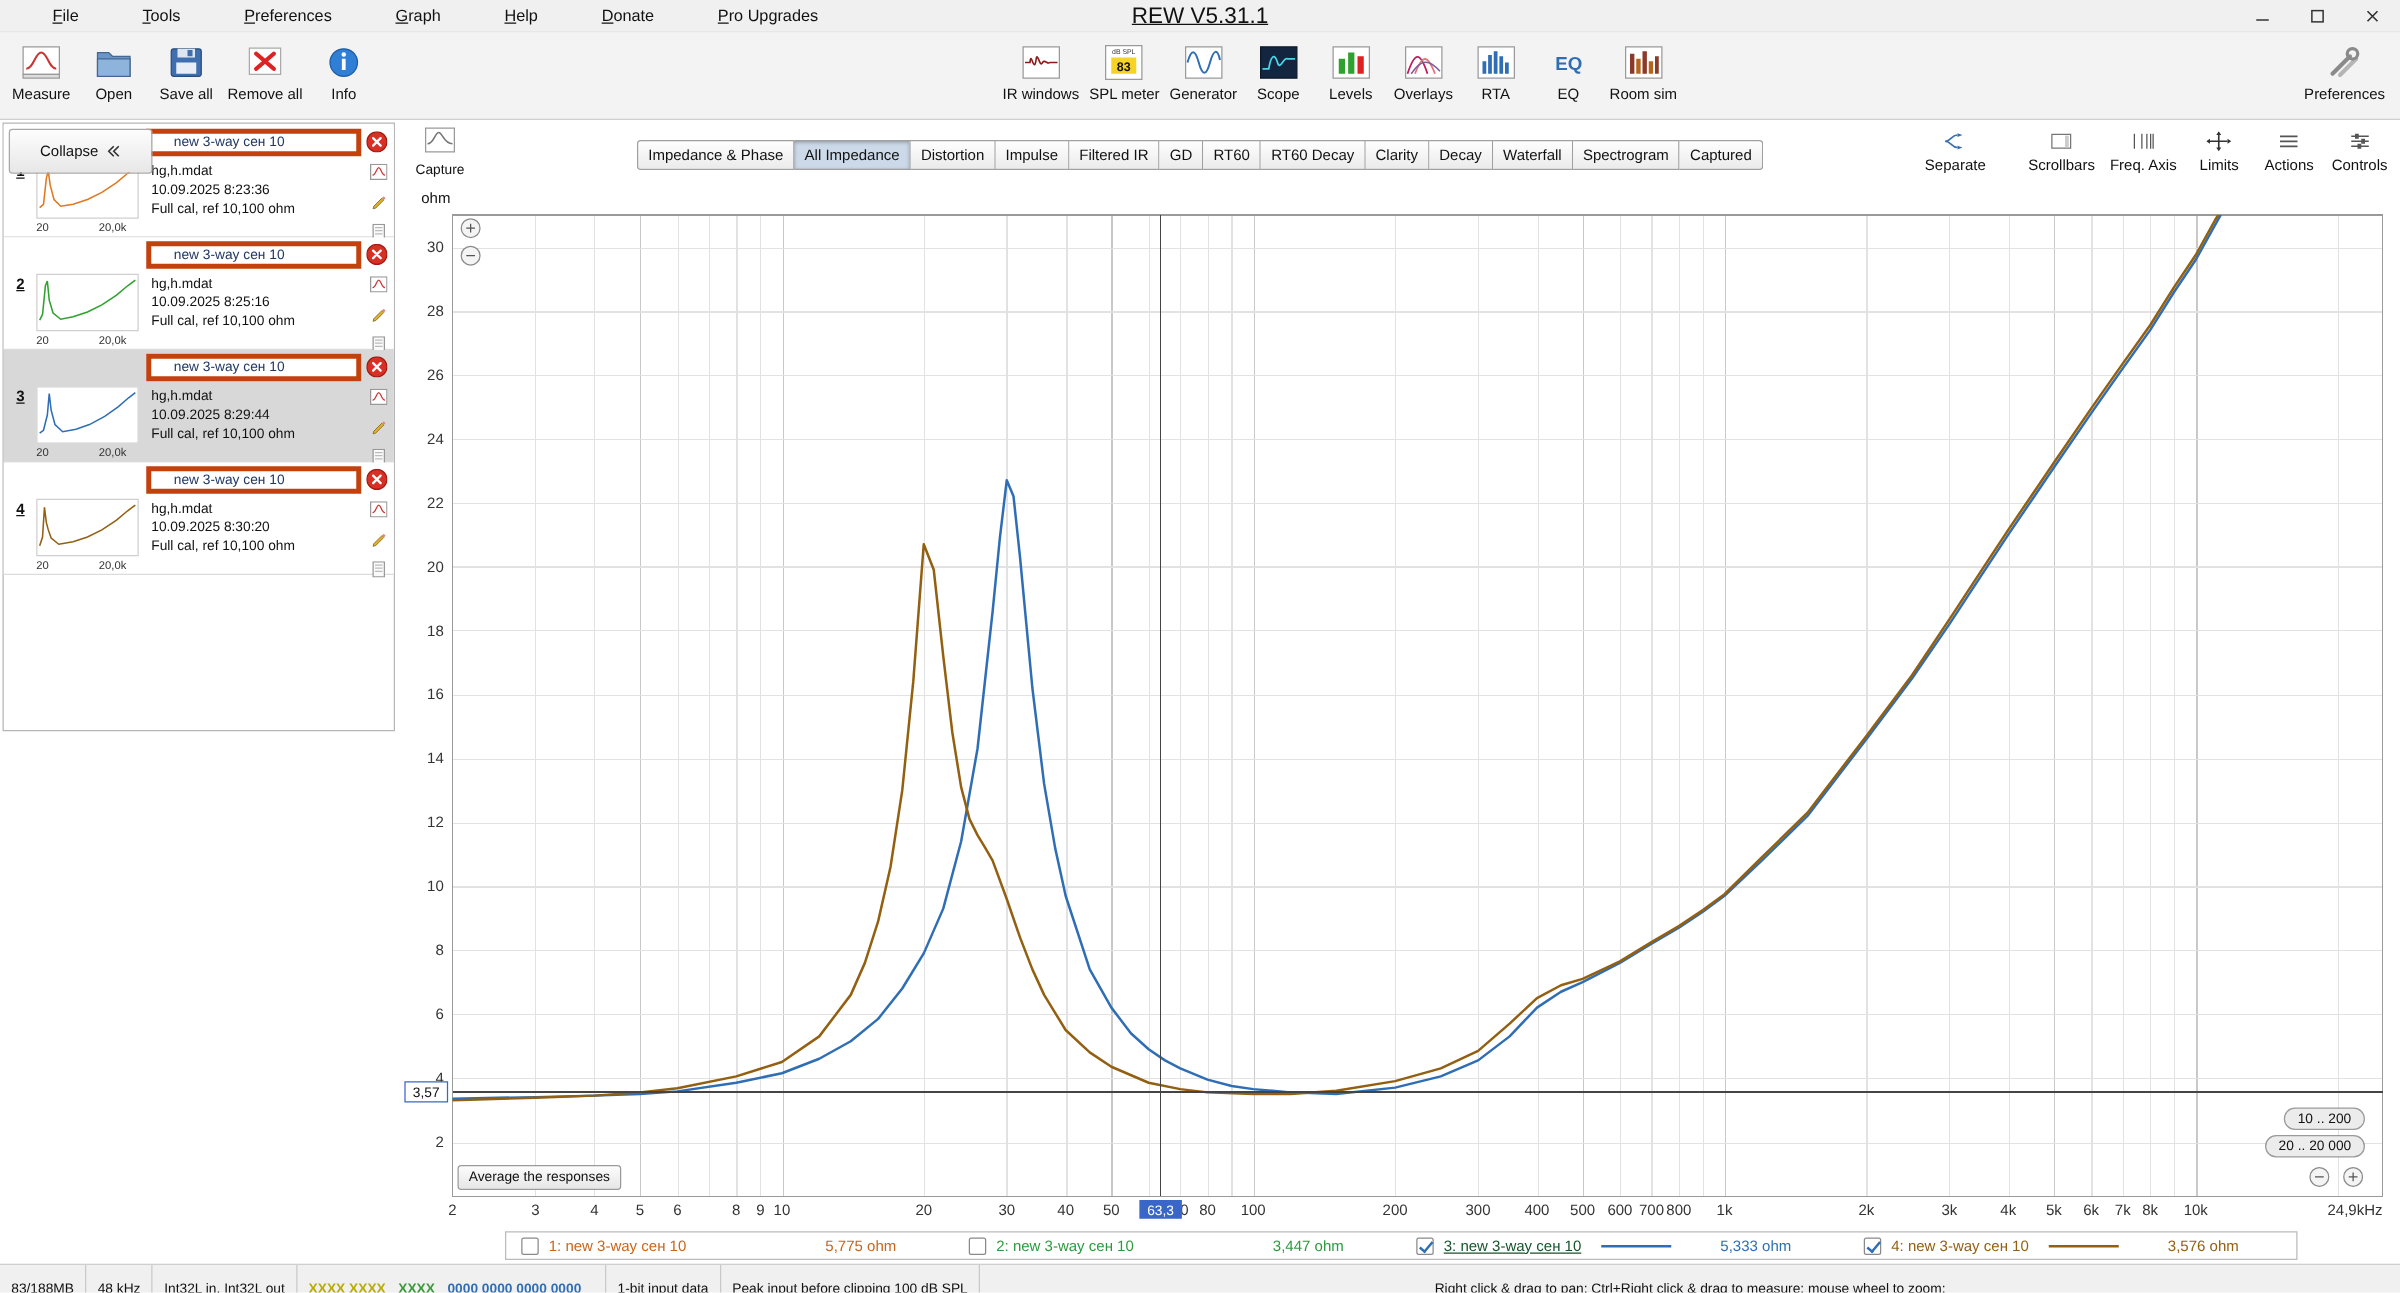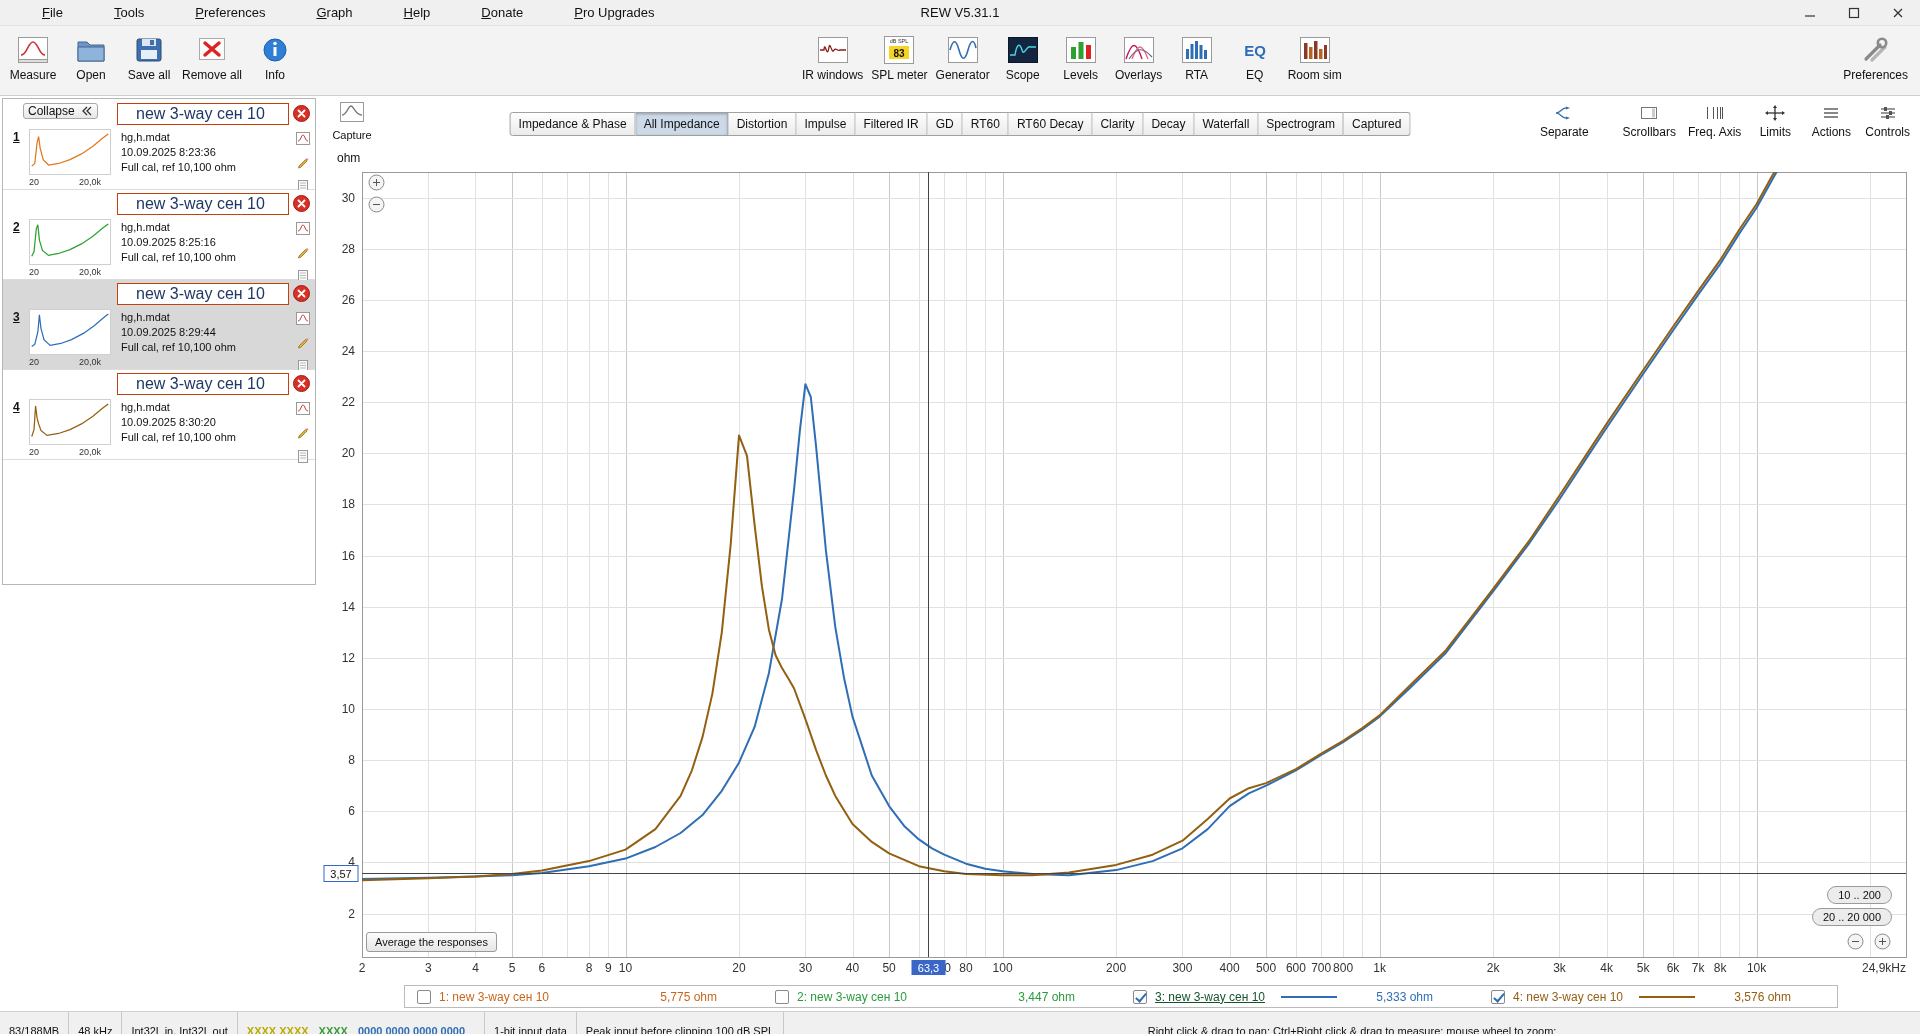--- a/index.html
+++ b/index.html
@@ -4,39 +4,39 @@
 <style>
   *{margin:0;padding:0;box-sizing:border-box;}
   html,body{width:1920px;height:1034px;}
   body{font-family:"Liberation Sans",sans-serif;background:#fff;overflow:hidden;color:#111;}
   #app{position:relative;width:1920px;height:1034px;background:#fff;}
 
   
   #menu-bar{position:absolute;top:0;left:0;right:0;height:26px;background:#f0f0f0;border-bottom:1px solid #e3e3e3;display:flex;align-items:center;}
   .menu-item{display:inline-block;padding:0 9px;font-size:13px;line-height:26px;cursor:default;margin-left:33px;}
   .menu-item::first-letter{text-decoration:underline;}
-  #window-title{position:absolute;left:50%;transform:translateX(-50%);font-size:13px;}
+  #window-title{position:absolute;left:50%;transform:translateX(-50%);font-size:18px;text-decoration:underline;}
   #win-controls{position:absolute;right:0;top:0;display:flex;height:26px;}
   .win-btn{width:44px;height:26px;display:flex;align-items:center;justify-content:center;}
 
   
   #toolbar{position:absolute;top:26px;left:0;right:0;height:70px;background:#f3f3f3;border-bottom:1px solid #cfcfcf;}
   .tool-group{position:absolute;top:0;display:flex;}
   .tool-btn{min-width:58px;display:flex;flex-direction:column;align-items:center;padding:8px 4px 0 4px;cursor:default;}
   .tool-icon{width:34px;height:32px;display:flex;align-items:center;justify-content:center;}
   .tool-label{font-size:12px;margin-top:2px;white-space:nowrap;}
 
   
   #left-panel{position:absolute;left:2px;top:98px;width:314px;height:487px;background:#fff;border:1px solid #b6b6b6;}
-  #collapse-btn{position:absolute;left:20px;top:4px;height:16px;padding:0 4px;background:linear-gradient(#fdfdfd,#e7e7e7);border:1px solid #a8a8a8;border-radius:3px;font-size:12px;display:flex;align-items:center;gap:6px;z-index:5;}
+  #collapse-btn{position:absolute;left:4px;top:4px;height:36px;padding:0 24px;background:linear-gradient(#fdfdfd,#e7e7e7);border:1px solid #a8a8a8;border-radius:3px;font-size:12px;display:flex;align-items:center;gap:6px;z-index:5;}
   #m-list{position:absolute;left:0;top:1px;right:0;}
   .m-item{position:relative;height:90px;border-bottom:1px solid #dcdcdc;background:#fff;}
   .m-item.selected{background:#d8d8d8;}
   .m-name-row{position:absolute;left:114px;top:3px;width:172px;height:22px;}
-  .m-name-input{width:100%;height:22px;border:1px solid #c2410c;font-size:16px;padding:0 18px;color:#1f3864;background:#fff;font-family:"Liberation Sans",sans-serif;}
+  .m-name-input{width:100%;height:22px;border:4px solid #c2410c;font-size:11px;padding:0 18px;color:#1f3864;background:#fff;font-family:"Liberation Sans",sans-serif;}
   .m-del{position:absolute;right:5px;top:5px;width:17px;height:17px;cursor:default;}
   .m-num{position:absolute;left:10px;top:30px;font-size:12px;font-weight:bold;text-decoration:underline;}
   .m-thumb{position:absolute;left:26px;top:29px;width:82px;height:46px;background:#fff;border:1px solid #cfcfcf;}
   .m-ax{position:absolute;top:77px;font-size:9px;color:#333;}
   .m-ax.min{left:26px;}
   .m-ax.max{left:76px;}
   .m-info{position:absolute;left:118px;top:30px;font-size:11px;line-height:15px;}
   .m-icons{position:absolute;right:5px;top:31px;display:flex;flex-direction:column;gap:6px;}
 
   

